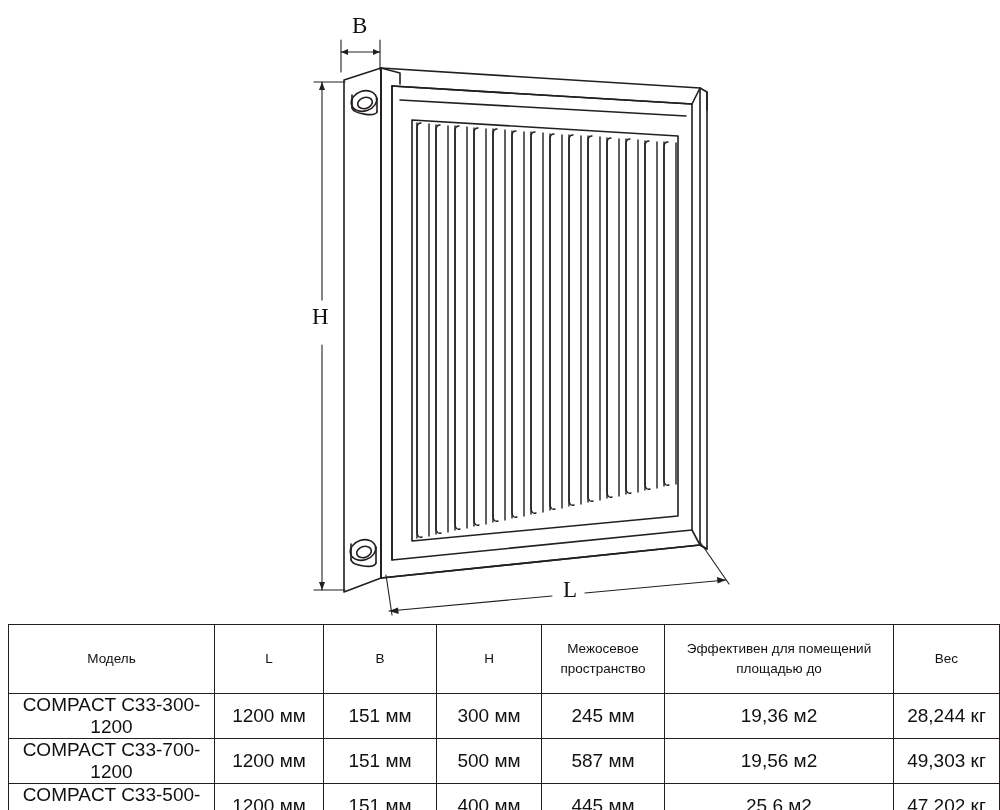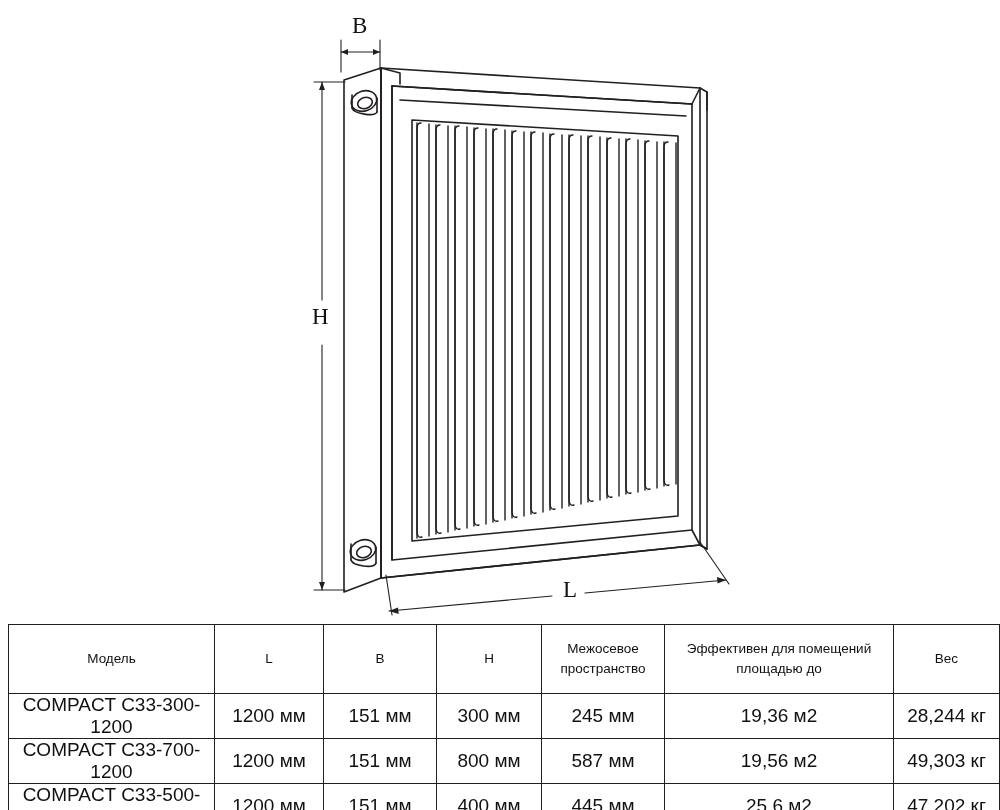--- a/index.html
+++ b/index.html
@@ -215,21 +215,21 @@
         <td>151 мм</td>
         <td>300 мм</td>
         <td>245 мм</td>
         <td>19,36 м2</td>
         <td>28,244 кг</td>
       </tr>
       <tr>
         <td>COMPACT C33-700-1200</td>
         <td>1200 мм</td>
         <td>151 мм</td>
-        <td>800 мм</td>
+        <td>500 мм</td>
         <td>587 мм</td>
         <td>19,56 м2</td>
         <td>49,303 кг</td>
       </tr>
       <tr>
         <td>COMPACT C33-500-1200</td>
         <td>1200 мм</td>
         <td>151 мм</td>
         <td>400 мм</td>
         <td>445 мм</td>

